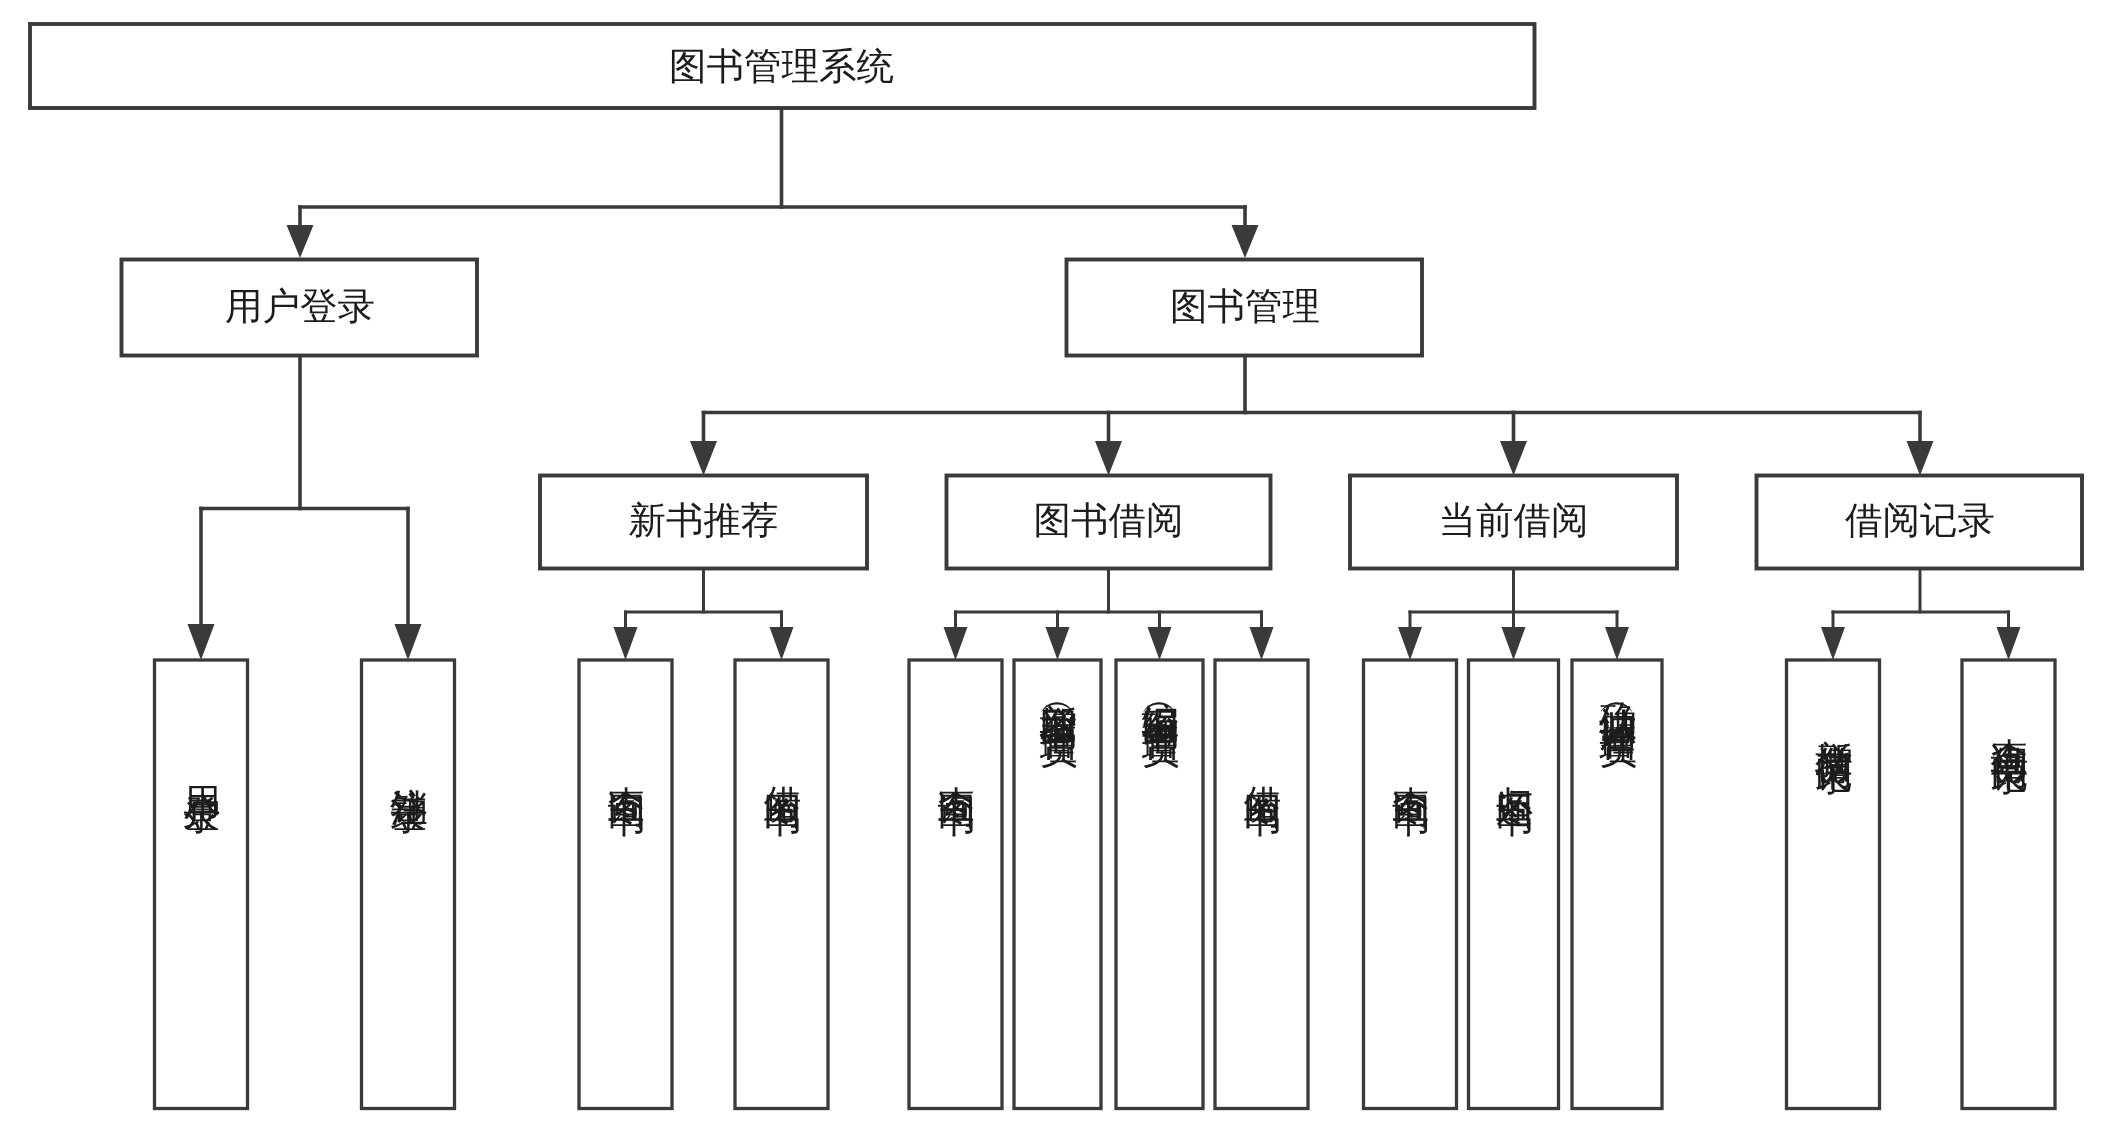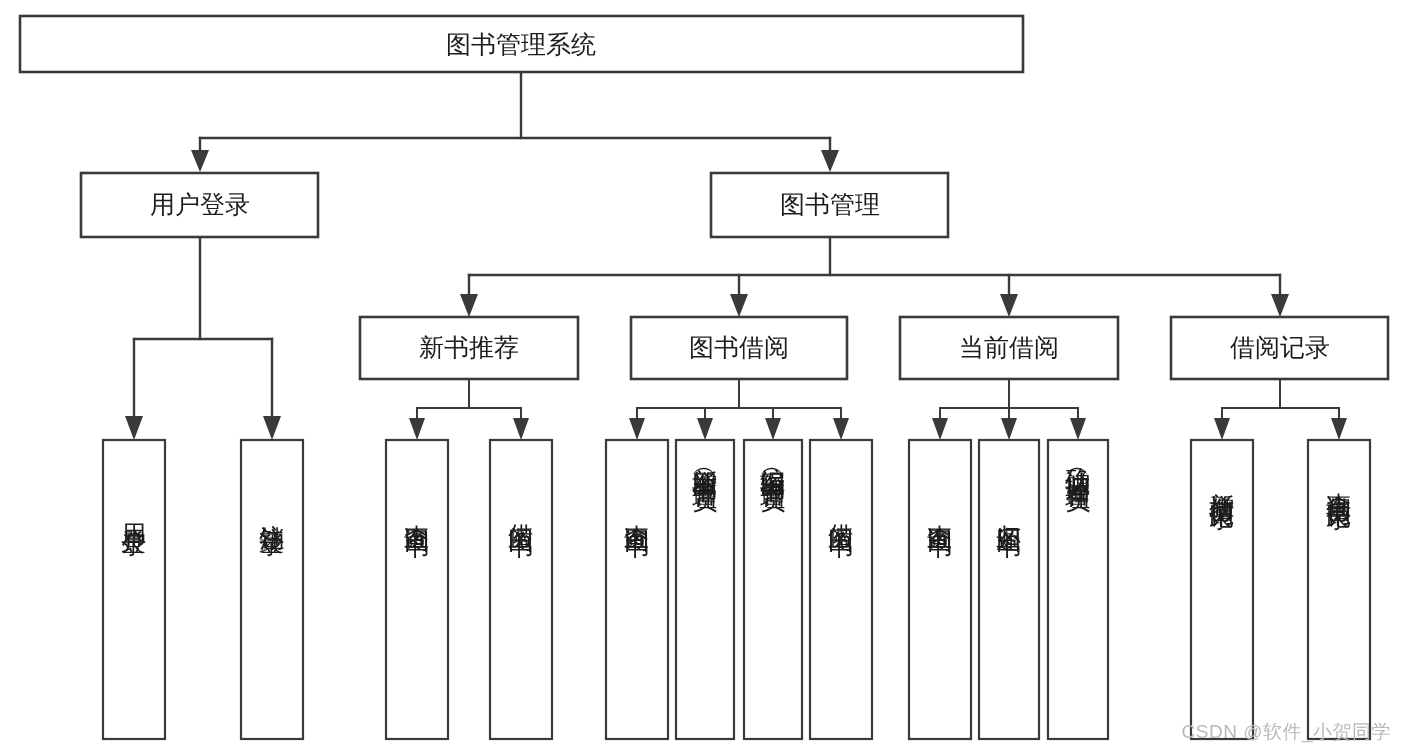--- a/index.html
+++ b/index.html
@@ -283,15 +283,14 @@
   <div class="leaf-label-wrap" style="left:1048px; top:444px; width:60px; height:291px;">
     <span class="leaf-label">确认归还（管理员）</span>
   </div>
   <div class="leaf-label-wrap" style="left:1191px; top:468px; width:62px; height:267px;">
     <span class="leaf-label">新增借阅记录</span>
   </div>
   <div class="leaf-label-wrap" style="left:1308px; top:468px; width:62px; height:267px;">
     <span class="leaf-label">查询借阅记录</span>
   </div>
 
-  <div class="watermark">CSDN @软件_小贺同学</div>
 
 </div>
 
 </body></html>

